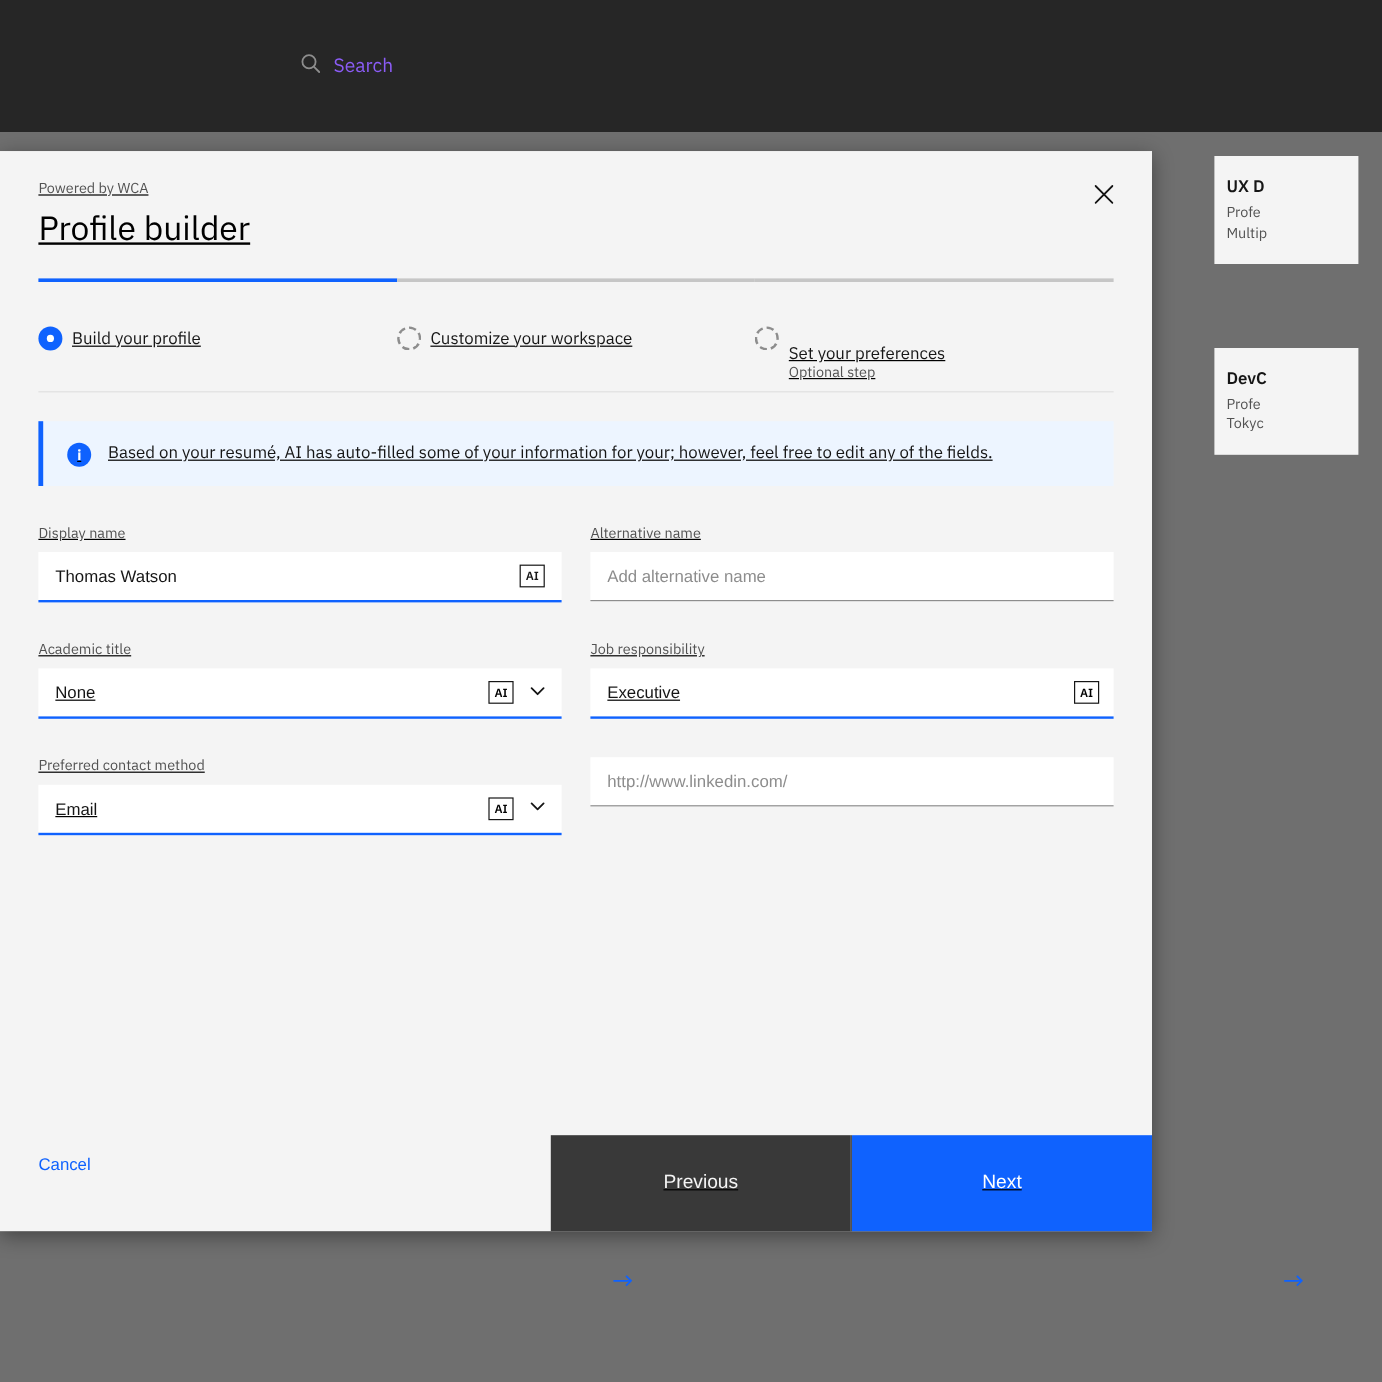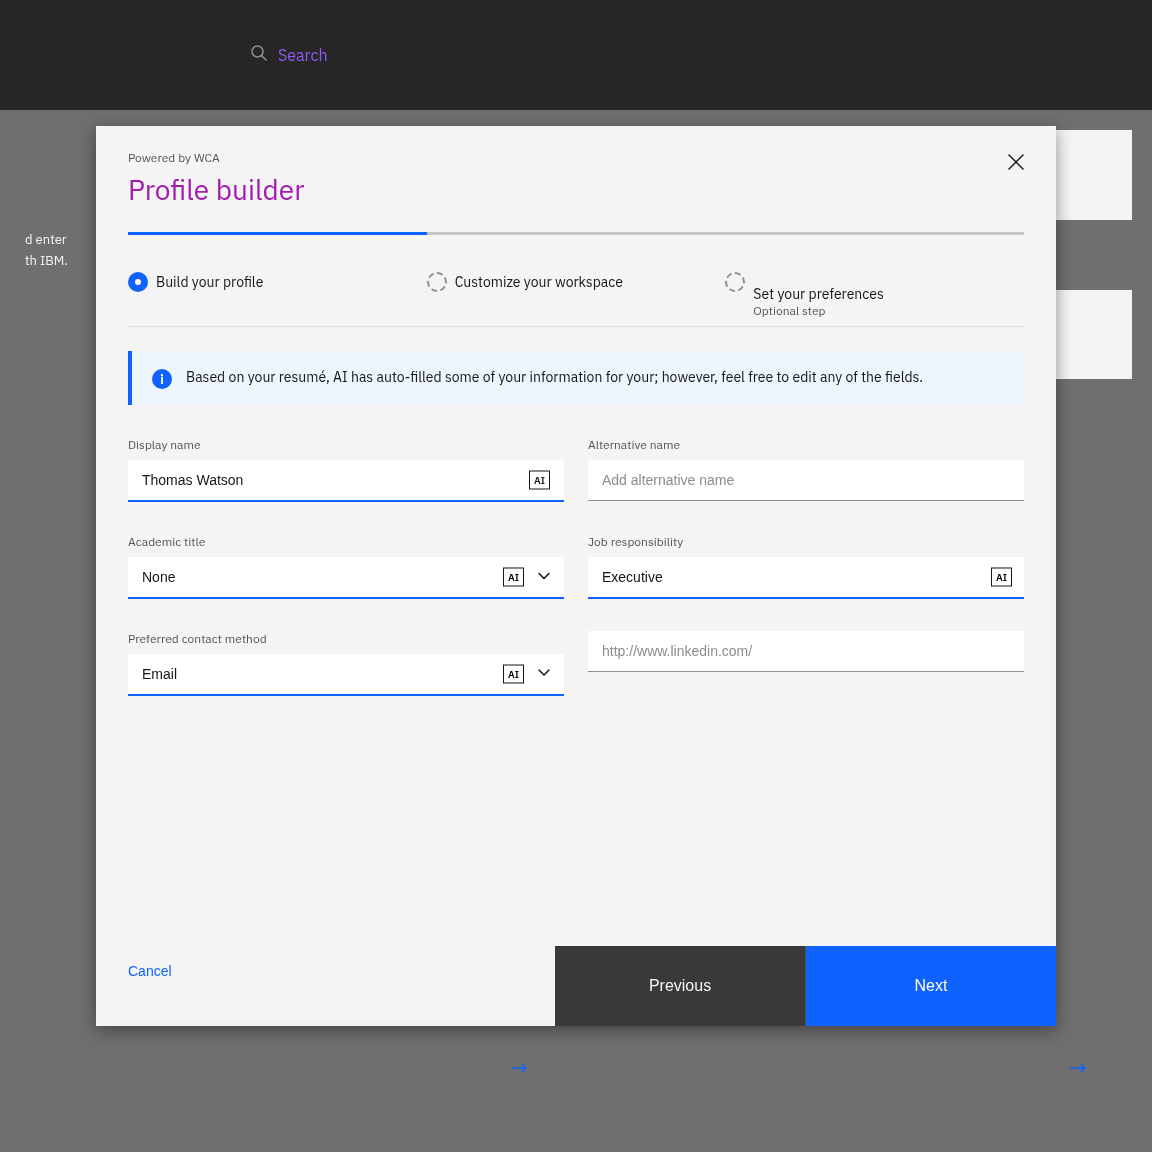--- a/index.html
+++ b/index.html
@@ -61,21 +61,21 @@
       line-height: 1.4;
     }
 
     
     .modal-backdrop {
       position: absolute;
       top: 0; left: 0;
       width: 100%; height: 100%;
       display: flex;
       align-items: center;
-      justify-content: center;
+      text-decoration: underline;
     }
     .modal {
       background: #f4f4f4;
       width: 960px;
       min-height: 900px;
       position: relative;
       display: flex;
       flex-direction: column;
       box-shadow: 0 4px 16px rgba(0,0,0,0.4);
     }
@@ -86,21 +86,21 @@
       background: #f4f4f4;
     }
     .powered-by {
       font-size: 12px;
       color: #525252;
       margin-bottom: 6px;
     }
     .modal-title {
       font-size: 28px;
       font-weight: 400;
-      color: #a21caf;
+      color: #000000;
       margin-bottom: 0;
     }
     .close-btn {
       position: absolute;
       top: 20px;
       right: 24px;
       background: none;
       border: none;
       cursor: pointer;
       font-size: 20px;

